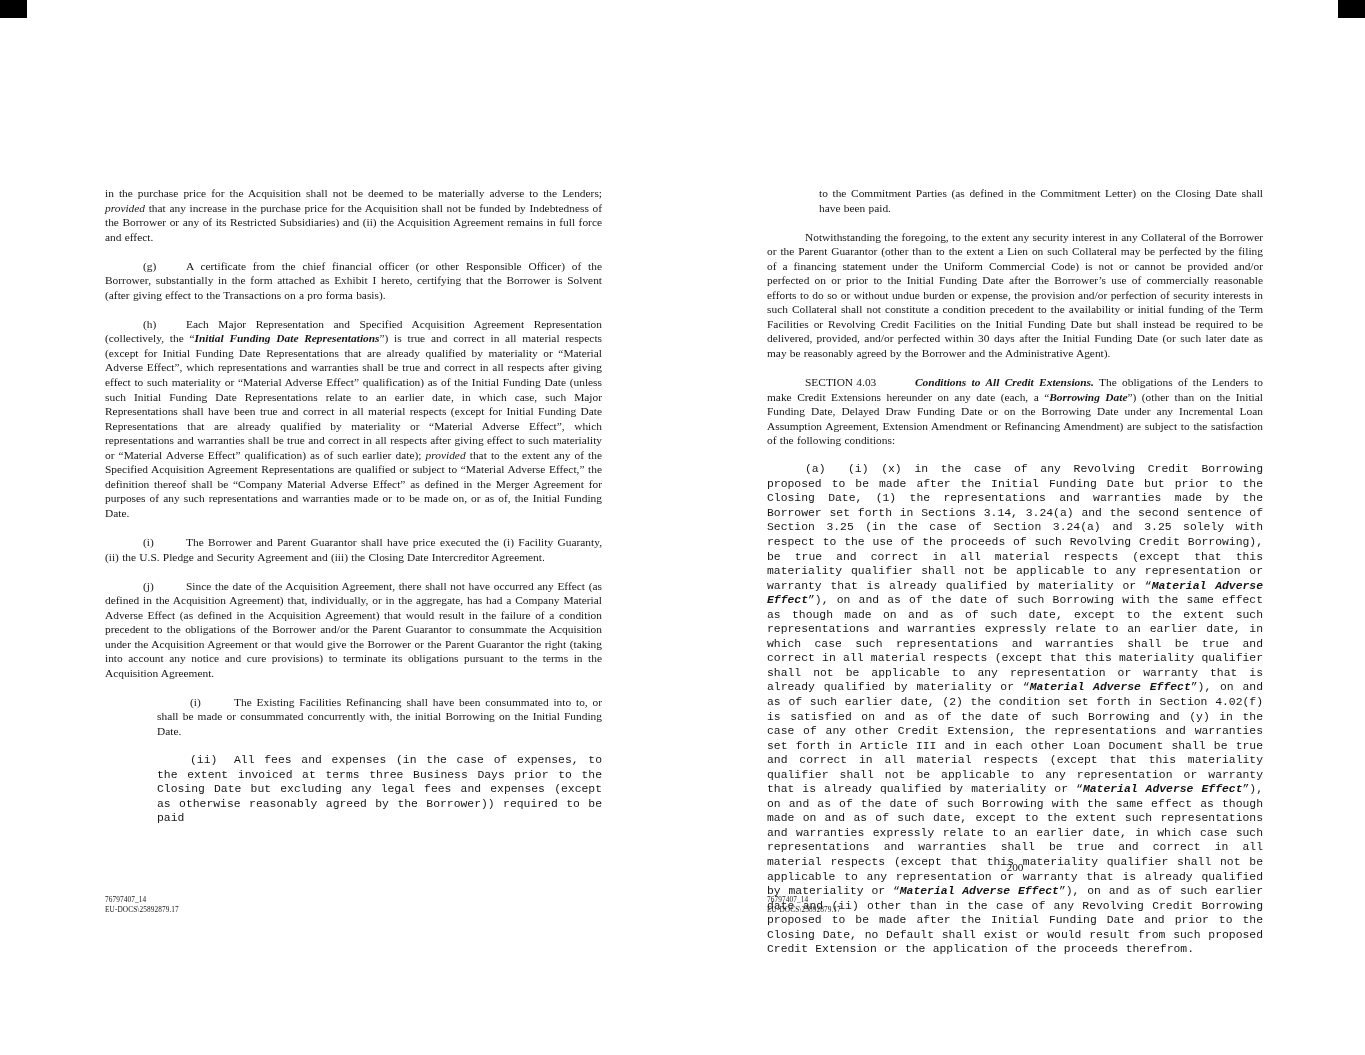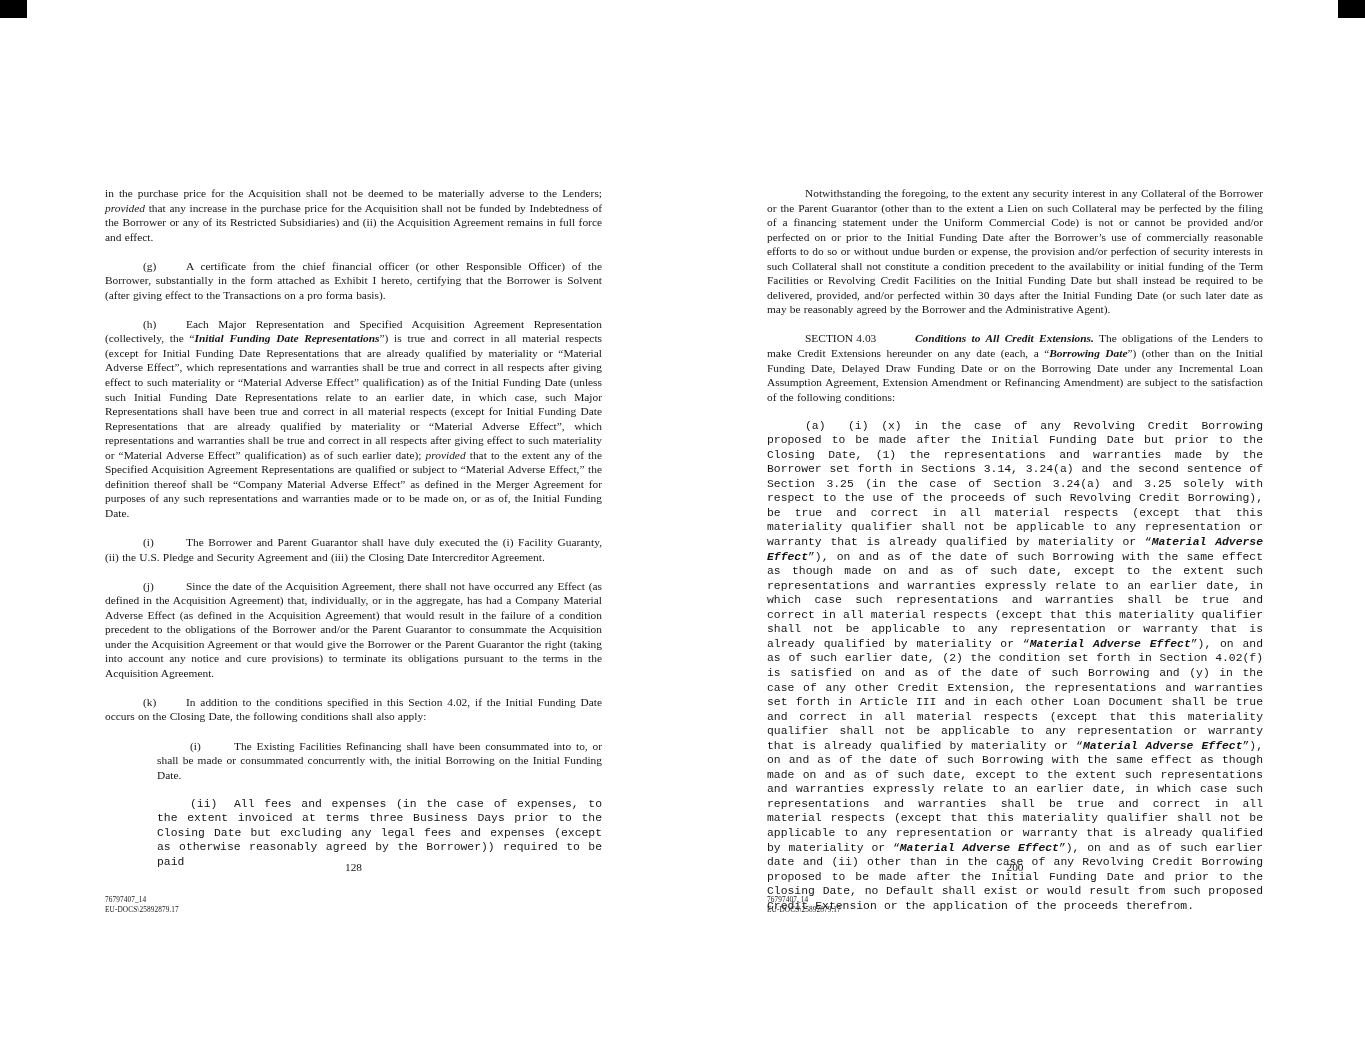--- a/index.html
+++ b/index.html
@@ -52,35 +52,34 @@
 
 <div class="canvas">
   <div class="corner-mark tl"></div>
   <div class="corner-mark tr"></div>
 
   <div class="page page-left">
     <div class="page-body">
         <div class="para cont"><span>in the purchase price for the Acquisition shall not be deemed to be materially adverse to the Lenders; </span><span class="it">provided</span><span> that any increase in the purchase price for the Acquisition shall not be funded by Indebtedness of the Borrower or any of its Restricted Subsidiaries) and (ii) the Acquisition Agreement remains in full force and effect.</span></div>
         <div class="para clause"><span class="plabel">(g)</span><span>A certificate from the chief financial officer (or other Responsible Officer) of the Borrower, substantially in the form attached as Exhibit I hereto, certifying that the Borrower is Solvent (after giving effect to the Transactions on a pro forma basis).</span></div>
         <div class="para clause"><span class="plabel">(h)</span><span>Each Major Representation and Specified Acquisition Agreement Representation (collectively, the “</span><span class="it bd">Initial Funding Date Representations</span><span>”) is true and correct in all material respects (except for Initial Funding Date Representations that are already qualified by materiality or “Material Adverse Effect”, which representations and warranties shall be true and correct in all respects after giving effect to such materiality or “Material Adverse Effect” qualification) as of the Initial Funding Date (unless such Initial Funding Date Representations relate to an earlier date, in which case, such Major Representations shall have been true and correct in all material respects (except for Initial Funding Date Representations that are already qualified by materiality or “Material Adverse Effect”, which representations and warranties shall be true and correct in all respects after giving effect to such materiality or “Material Adverse Effect” qualification) as of such earlier date); </span><span class="it">provided</span><span> that to the extent any of the Specified Acquisition Agreement Representations are qualified or subject to “Material Adverse Effect,” the definition thereof shall be “Company Material Adverse Effect” as defined in the Merger Agreement for purposes of any such representations and warranties made or to be made on, or as of, the Initial Funding Date.</span></div>
-        <div class="para clause"><span class="plabel">(i)</span><span>The Borrower and Parent Guarantor shall have duly executed the (i) Facility Guaranty, (ii) the U.S. Pledge and Security Agreement and (iii) the Closing Date Intercreditor Agreement.</span></div>
+        <div class="para clause"><span class="plabel">(i)</span><span>The Borrower and Parent Guarantor shall have price executed the (i) Facility Guaranty, (ii) the U.S. Pledge and Security Agreement and (iii) the Closing Date Intercreditor Agreement.</span></div>
         <div class="para clause"><span class="plabel">(j)</span><span>Since the date of the Acquisition Agreement, there shall not have occurred any Effect (as defined in the Acquisition Agreement) that, individually, or in the aggregate, has had a Company Material Adverse Effect (as defined in the Acquisition Agreement) that would result in the failure of a condition precedent to the obligations of the Borrower and/or the Parent Guarantor to consummate the Acquisition under the Acquisition Agreement or that would give the Borrower or the Parent Guarantor the right (taking into account any notice and cure provisions) to terminate its obligations pursuant to the terms in the Acquisition Agreement.</span></div>
-        <div class="para clause"><span class="plabel">(k)</span><span>In addition to the conditions specified in this Section 4.02, if the Initial Funding Date occurs on the Closing Date, the following conditions shall also apply:</span></div>
         <div class="para sub"><span class="plabel">(i)</span><span>The Existing Facilities Refinancing shall have been consummated into to, or shall be made or consummated concurrently with, the initial Borrowing on the Initial Funding Date.</span></div>
         <div class="para sub"><span class="plabel">(ii)</span><span>All fees and expenses (in the case of expenses, to the extent invoiced at terms three Business Days prior to the Closing Date but excluding any legal fees and expenses (except as otherwise reasonably agreed by the Borrower)) required to be paid</span></div>
       </div>
-    <div class="page-number">128</div>
     <div class="footer-id">
       <div>76797407_14</div>
       <div>EU-DOCS\25892879.17</div>
     </div>
   </div>
 
   <div class="page page-right">
     <div class="page-body">
+        <div class="para subcont"><span>to the Commitment Parties (as defined in the Commitment Letter) on the Closing Date shall have been paid.</span></div>
         <div class="para body"><span>Notwithstanding the foregoing, to the extent any security interest in any Collateral of the Borrower or the Parent Guarantor (other than to the extent a Lien on such Collateral may be perfected by the filing of a financing statement under the Uniform Commercial Code) is not or cannot be provided and/or perfected on or prior to the Initial Funding Date after the Borrower’s use of commercially reasonable efforts to do so or without undue burden or expense, the provision and/or perfection of security interests in such Collateral shall not constitute a condition precedent to the availability or initial funding of the Term Facilities or Revolving Credit Facilities on the Initial Funding Date but shall instead be required to be delivered, provided, and/or perfected within 30 days after the Initial Funding Date (or such later date as may be reasonably agreed by the Borrower and the Administrative Agent).</span></div>
         <div class="para section"><span class="plabel">SECTION 4.03</span><span class="it bd">Conditions to All Credit Extensions.</span><span> The obligations of the Lenders to make Credit Extensions hereunder on any date (each, a “</span><span class="it bd">Borrowing Date</span><span>”) (other than on the Initial Funding Date, Delayed Draw Funding Date or on the Borrowing Date under any Incremental Loan Assumption Agreement, Extension Amendment or Refinancing Amendment) are subject to the satisfaction of the following conditions:</span></div>
         <div class="para clause"><span class="plabel">(a)</span><span>(i) (x) in the case of any Revolving Credit Borrowing proposed to be made after the Initial Funding Date but prior to the Closing Date, (1) the representations and warranties made by the Borrower set forth in Sections 3.14, 3.24(a) and the second sentence of Section 3.25 (in the case of Section 3.24(a) and 3.25 solely with respect to the use of the proceeds of such Revolving Credit Borrowing), be true and correct in all material respects (except that this materiality qualifier shall not be applicable to any representation or warranty that is already qualified by materiality or “</span><span class="it bd">Material Adverse Effect</span><span>”), on and as of the date of such Borrowing with the same effect as though made on and as of such date, except to the extent such representations and warranties expressly relate to an earlier date, in which case such representations and warranties shall be true and correct in all material respects (except that this materiality qualifier shall not be applicable to any representation or warranty that is already qualified by materiality or “</span><span class="it bd">Material Adverse Effect</span><span>”), on and as of such earlier date, (2) the condition set forth in Section 4.02(f) is satisfied on and as of the date of such Borrowing and (y) in the case of any other Credit Extension, the representations and warranties set forth in Article III and in each other Loan Document shall be true and correct in all material respects (except that this materiality qualifier shall not be applicable to any representation or warranty that is already qualified by materiality or “</span><span class="it bd">Material Adverse Effect</span><span>”), on and as of the date of such Borrowing with the same effect as though made on and as of such date, except to the extent such representations and warranties expressly relate to an earlier date, in which case such representations and warranties shall be true and correct in all material respects (except that this materiality qualifier shall not be applicable to any representation or warranty that is already qualified by materiality or “</span><span class="it bd">Material Adverse Effect</span><span>”), on and as of such earlier date and (ii) other than in the case of any Revolving Credit Borrowing proposed to be made after the Initial Funding Date and prior to the Closing Date, no Default shall exist or would result from such proposed Credit Extension or the application of the proceeds therefrom.</span></div>
       </div>
     <div class="page-number">200</div>
     <div class="footer-id">
       <div>76797407_14</div>
       <div>EU-DOCS\25892879.17</div>
     </div>
   </div>

